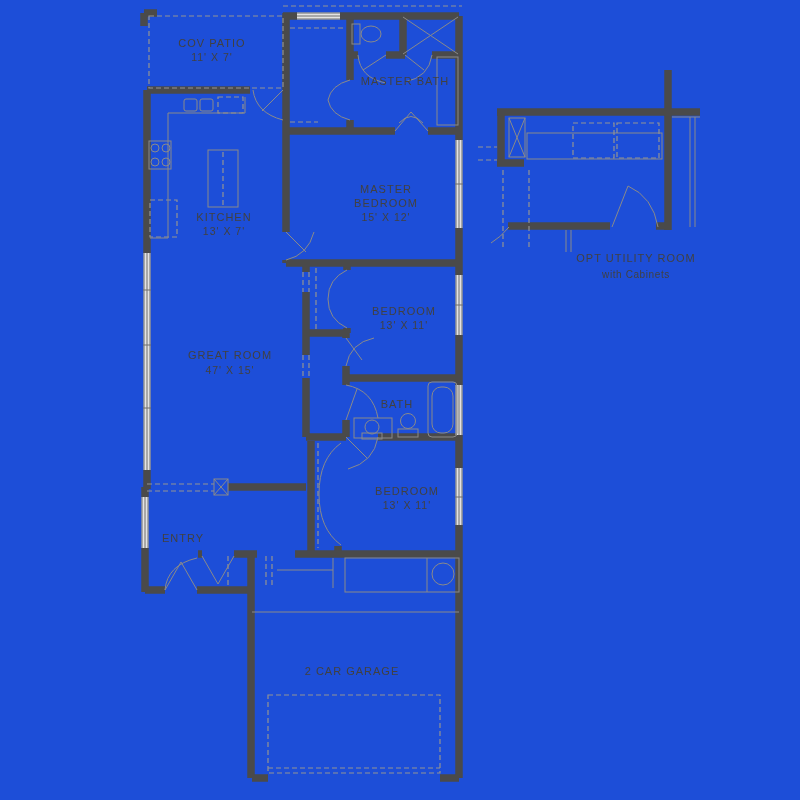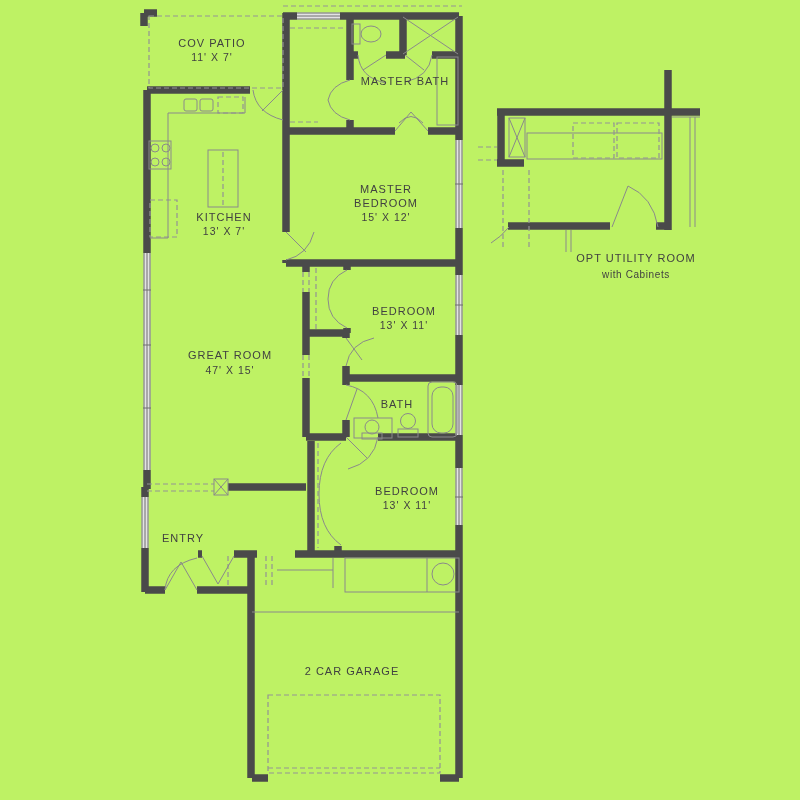--- a/index.html
+++ b/index.html
@@ -1,16 +1,16 @@
 <!DOCTYPE html>
 <html><head>
 <meta charset="utf-8">
 <style>
   html,body{margin:0;padding:0;background:#ffffff;}
-  .page{width:800px;height:800px;position:relative;background:#bef264;overflow:hidden;}
+  .page{width:800px;height:800px;position:relative;background:#1d4ed8;overflow:hidden;}
   svg{position:absolute;left:0;top:0;}
   text{font-family:"Liberation Sans", sans-serif;fill:#414141;letter-spacing:1px;}
   .room-name{font-size:11px;}
   .room-dims{font-size:10.5px;}
   .sub-label{font-size:10px;letter-spacing:.6px;}
   .wall-dark{stroke:#4a4a4a;stroke-width:7;fill:none;stroke-linecap:butt;}
   .wall-lite{stroke:#d4d4d4;stroke-width:4;fill:none;stroke-linecap:butt;}
   .thin{stroke:#8a8a8a;stroke-width:1;fill:none;}
   .dash{stroke:#939393;stroke-width:1.2;fill:none;stroke-dasharray:5 3;}
   .win{stroke:#6f6f6f;stroke-width:1;fill:none;}

